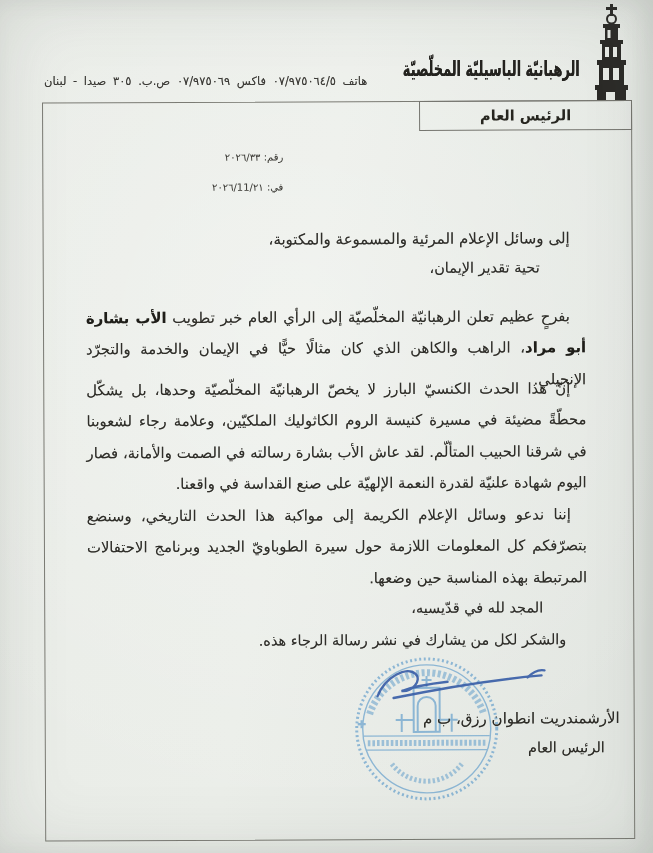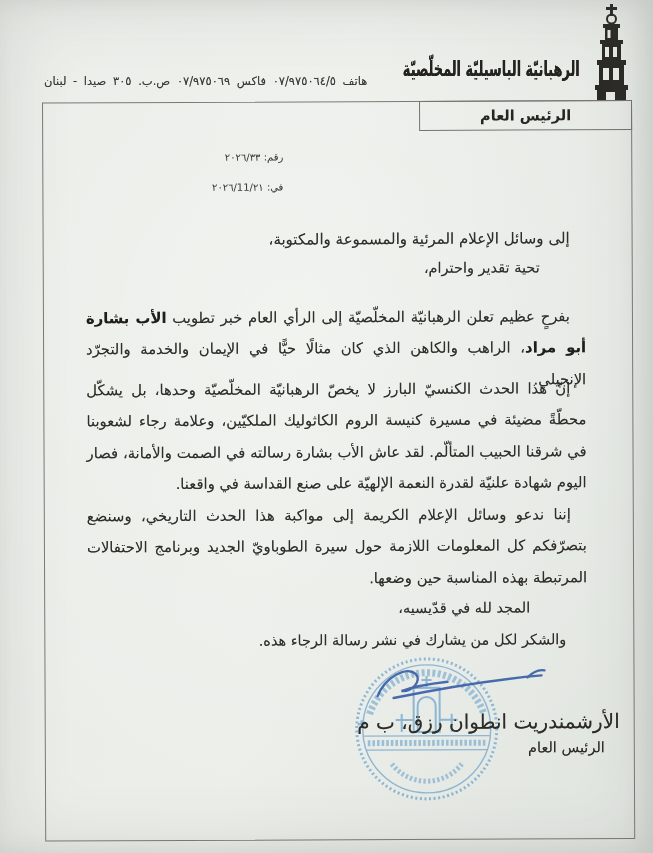--- a/index.html
+++ b/index.html
@@ -45,26 +45,26 @@
   .ref{position:absolute;top:40px;right:348px;direction:rtl;text-align:right;
        font-size:10px;line-height:30px;color:#33322d;}
   .recipient{position:absolute;top:128px;right:62px;direction:rtl;font-size:15px;}
   .greeting{position:absolute;top:158px;right:92px;direction:rtl;font-size:14.5px;}
   .para{
     position:absolute;right:46px;width:500px;direction:rtl;text-align:justify;
     font-size:14.8px;line-height:31.5px;text-indent:16px;color:#2f2e29;
   }
   .para b{color:#1f1e19;}
   #p1{top:184px;} #p2{top:256px;} #p3{top:382px;}
-  .closing1{position:absolute;top:498px;right:103px;direction:rtl;font-size:14.5px;}
+  .closing1{position:absolute;top:498px;right:90px;direction:rtl;font-size:14.5px;}
   .closing2{position:absolute;top:530px;right:67px;direction:rtl;font-size:14.5px;}
   
   .stamp{position:absolute;left:306px;top:552px;width:150px;height:150px;opacity:.82;}
   .autograph{position:absolute;right:85px;top:560px;width:185px;height:48px;}
-  .sig-name{position:absolute;top:608px;right:14px;direction:rtl;font-size:20px;color:#2c2b26;}
+  .sig-name{position:absolute;top:608px;right:14px;direction:rtl;font-size:15px;color:#2c2b26;}
   .sig-title{position:absolute;top:638px;right:29px;direction:rtl;font-size:14.5px;color:#2c2b26;}
   .soft{text-shadow:0 0 .5px rgba(46,45,40,.45);}
 </style>
 </head>
 <body>
 
 <div class="page">
 
   <div class="contact soft">هاتف ٠٧/٩٧٥٠٦٤/٥   فاكس ٠٧/٩٧٥٠٦٩   ص.ب. ٣٠٥  صيدا - لبنان</div>
 
@@ -95,21 +95,21 @@
   <div class="frame">
 
     <div class="title-box">الرئيس العام</div>
 
     <div class="ref">
       <div>رقم: ٢٠٢٦/٣٣</div>
       <div>في: ٢٠٢٦/11/٢١</div>
     </div>
 
     <div class="recipient soft">إلى وسائل الإعلام المرئية والمسموعة والمكتوبة،</div>
-    <div class="greeting soft">تحية تقدير واحترام،</div>
+    <div class="greeting soft">تحية تقدير الإيمان،</div>
 
     <p class="para soft" id="p1"><span>بفرحٍ عظيم تعلن الرهبانيّة المخلّصيّة إلى الرأي العام خبر تطويب </span><b>الأب بشارة أبو مراد</b><span>، الراهب والكاهن الذي كان مثالًا حيًّا في الإيمان والخدمة والتجرّد الإنجيلي.</span></p>
 
     <p class="para soft" id="p2">إنّ هذا الحدث الكنسيّ البارز لا يخصّ الرهبانيّة المخلّصيّة وحدها، بل يشكّل محطّةً مضيئة في مسيرة كنيسة الروم الكاثوليك الملكيّين، وعلامة رجاء لشعوبنا في شرقنا الحبيب المتألّم. لقد عاش الأب بشارة رسالته في الصمت والأمانة، فصار اليوم شهادة علنيّة لقدرة النعمة الإلهيّة على صنع القداسة في واقعنا.</p>
 
     <p class="para soft" id="p3">إننا ندعو وسائل الإعلام الكريمة إلى مواكبة هذا الحدث التاريخي، وسنضع بتصرّفكم كل المعلومات اللازمة حول سيرة الطوباويّ الجديد وبرنامج الاحتفالات المرتبطة بهذه المناسبة حين وضعها.</p>
 
     <div class="closing1 soft">المجد لله في قدّيسيه،</div>
     <div class="closing2 soft">والشكر لكل من يشارك في نشر رسالة الرجاء هذه.</div>
 

